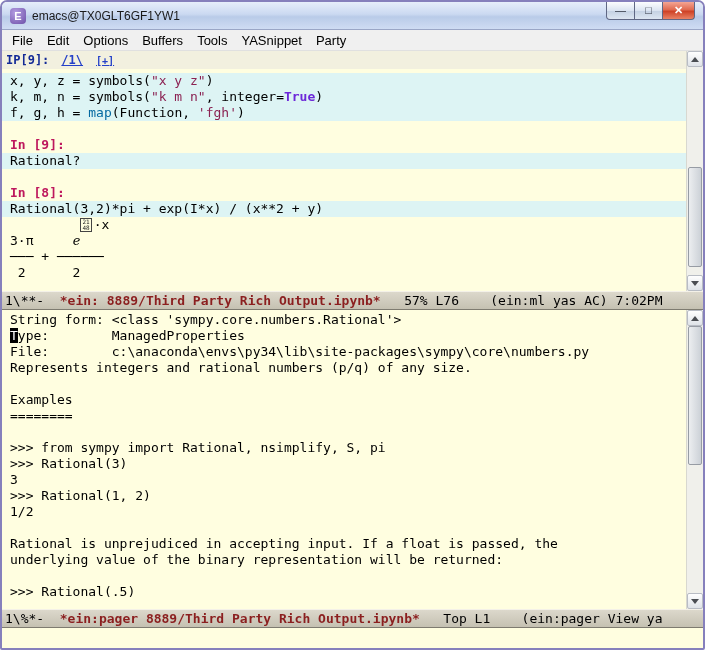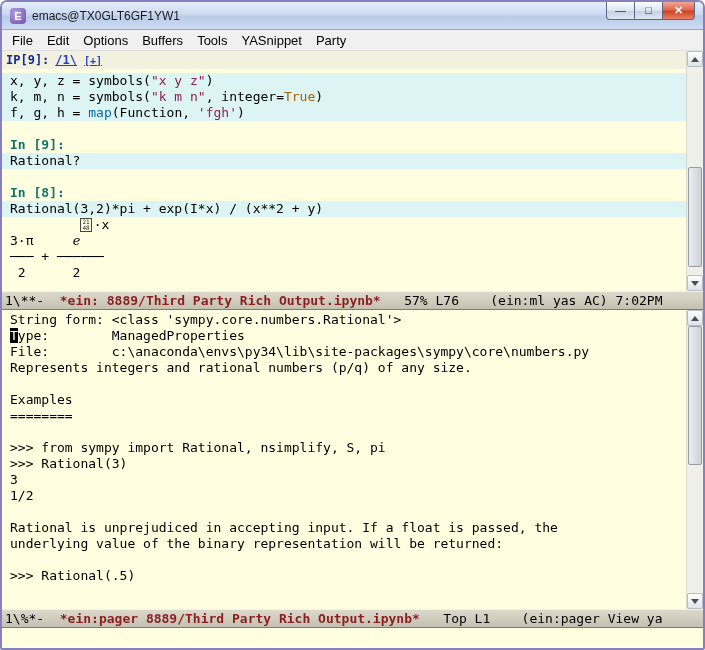--- a/index.html
+++ b/index.html
@@ -54,20 +54,21 @@
     border-bottom:1px solid #e0e0e0;
   }
   .menu-item { padding:2px 7px; }
 
   
   .headerline {
     flex:0 0 18px; background:#f2f0df;
     display:flex; align-items:center; padding-left:4px;
     font:bold 12px "DejaVu Sans Mono", monospace;
     white-space:pre;
+    gap:6px;
   }
   .hl-kernel { color:#132a96; }
   .hl-tab { color:#2440c8; text-decoration:underline; margin-left:6px; }
   .hl-new  { color:#2440c8; text-decoration:underline; margin-left:7px; font-size:10px; }
 
   
   .top-region { flex:0 0 240px; display:flex; min-height:0; }
   .top-col { flex:1; display:flex; flex-direction:column; min-width:0; }
   .bottom-region { flex:1; display:flex; min-height:0; }
 
@@ -77,23 +78,23 @@
 
   .bline {
     height:16px; line-height:16px; font-size:13px;
     white-space:pre; padding-left:8px; color:#000;
   }
   .bg-input { background:#ddf4f4; }
   .bg-plain { background:transparent; }
 
   .f-def     { color:#000000; }
   .f-str     { color:#8b2252; }
-  .f-const   { color:#a16207; }
+  .f-const   { color:#6d28d9;font-weight:bold; }
   .f-builtin { color:#0369a1; }
-  .f-prompt  { color:#0f766e; font-weight:bold; }
+  .f-prompt  { color:#be185d; font-weight:bold; }
   .f-cursor  { background:#000; color:#fff; }
   .f-bufname { color:#8b1f1f; font-weight:bold; }
   .f-escript { font-family:"DejaVu Serif", serif; font-style:italic; }
 
   .hexbox {
     display:inline-block; vertical-align:middle;
     border:1px solid #444; padding:0 1px; margin:0 2px 2px 0;
   }
   .hexrow { display:block; font-size:6px; line-height:6px; color:#222; text-align:center; }
 
@@ -207,20 +208,21 @@
         <div class="bline bg-plain"><span class="f-cursor">T</span><span class="f-def">ype:        ManagedProperties</span></div>
         <div class="bline bg-plain"><span class="f-def">File:        c:\anaconda\envs\py34\lib\site-packages\sympy\core\numbers.py</span></div>
         <div class="bline bg-plain"><span class="f-def">Represents integers and rational numbers (p/q) of any size.</span></div>
         <div class="bline bg-plain">&nbsp;</div>
         <div class="bline bg-plain"><span class="f-def">Examples</span></div>
         <div class="bline bg-plain"><span class="f-def">========</span></div>
         <div class="bline bg-plain">&nbsp;</div>
         <div class="bline bg-plain"><span class="f-def">&gt;&gt;&gt; from sympy import Rational, nsimplify, S, pi</span></div>
         <div class="bline bg-plain"><span class="f-def">&gt;&gt;&gt; Rational(3)</span></div>
         <div class="bline bg-plain"><span class="f-def">3</span></div>
+        <div class="bline bg-plain"><span class="f-def">&gt;&gt;&gt; Rational(1, 2)</span></div>
         <div class="bline bg-plain"><span class="f-def">1/2</span></div>
         <div class="bline bg-plain">&nbsp;</div>
         <div class="bline bg-plain"><span class="f-def">Rational is unprejudiced in accepting input. If a float is passed, the</span></div>
         <div class="bline bg-plain"><span class="f-def">underlying value of the binary representation will be returned:</span></div>
         <div class="bline bg-plain">&nbsp;</div>
         <div class="bline bg-plain"><span class="f-def">&gt;&gt;&gt; Rational(.5)</span></div>
       </div>
     <div class="scrollbar" id="sb-bottom">
         <div class="sb-btn">
           <span class="tri tri-up"></span>

